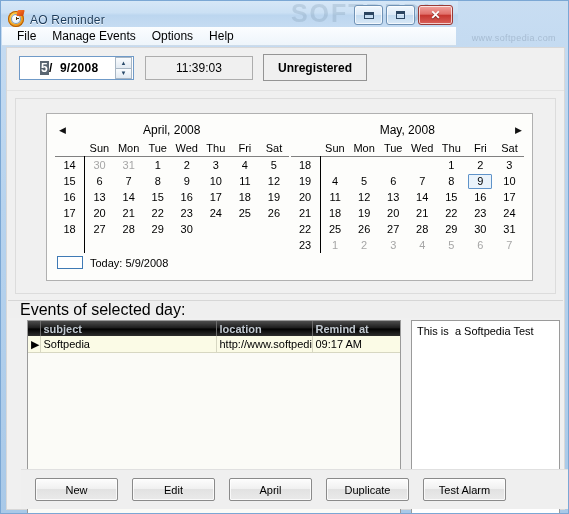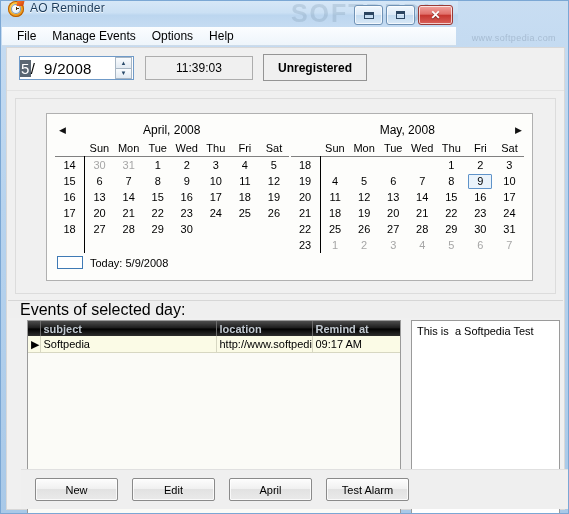--- a/index.html
+++ b/index.html
@@ -23,21 +23,21 @@
     border: 1px solid #7ba7d4;
     overflow: hidden;
   }
 
   
   .titlebar {
     position: absolute;
     left: 0; top: 0;
     width: 457px; height: 26px;
     background: linear-gradient(to bottom, #d6e7f7 0%, #cbe0f4 45%, #bcd6ef 55%, #c5dcf2 100%);
-    display: flex; align-items: flex-start;
+    display: flex; align-items: flex-end;
   }
   .app-icon {
     width: 16px; height: 16px;
     margin-left: 7px; margin-right: 6px;
     position: relative;
     flex: 0 0 auto;
   }
   .app-icon .ring {
     position: absolute; left: 0; top: 0;
     width: 16px; height: 16px;
@@ -169,23 +169,23 @@
     position: absolute;
     left: 12px; top: 8px;
     width: 115px; height: 24px;
     background: #fff;
     border: 1px solid #6f9ac8;
     box-sizing: border-box;
     display: flex; align-items: center;
   }
   .date-text {
     flex: 1;
-    font-size: 15px;
-    font-weight: normal;
-    padding-left: 0;
+    font-size: 12px;
+    font-weight: bold;
+    padding-left: 20px;
     white-space: pre;
     letter-spacing: .3px;
   }
   .date-text .sel {
     background: #5a6672;
     color: #ffffff;
     padding: 0 1px;
   }
   .spin {
     width: 17px; height: 22px;
@@ -686,17 +686,18 @@
           </tbody>
       </table>
     </div>
 
     <div class="notes-panel">This is  a Softpedia Test</div>
 
     <div class="buttonbar">
       <div class="btn">New</div>
       <div class="btn">Edit</div>
       <div class="btn">April</div>
+      <div class="btn">Duplicate</div>
       <div class="btn">Test Alarm</div>
     </div>
 
   </div>
 </div>
 
 </body></html>

